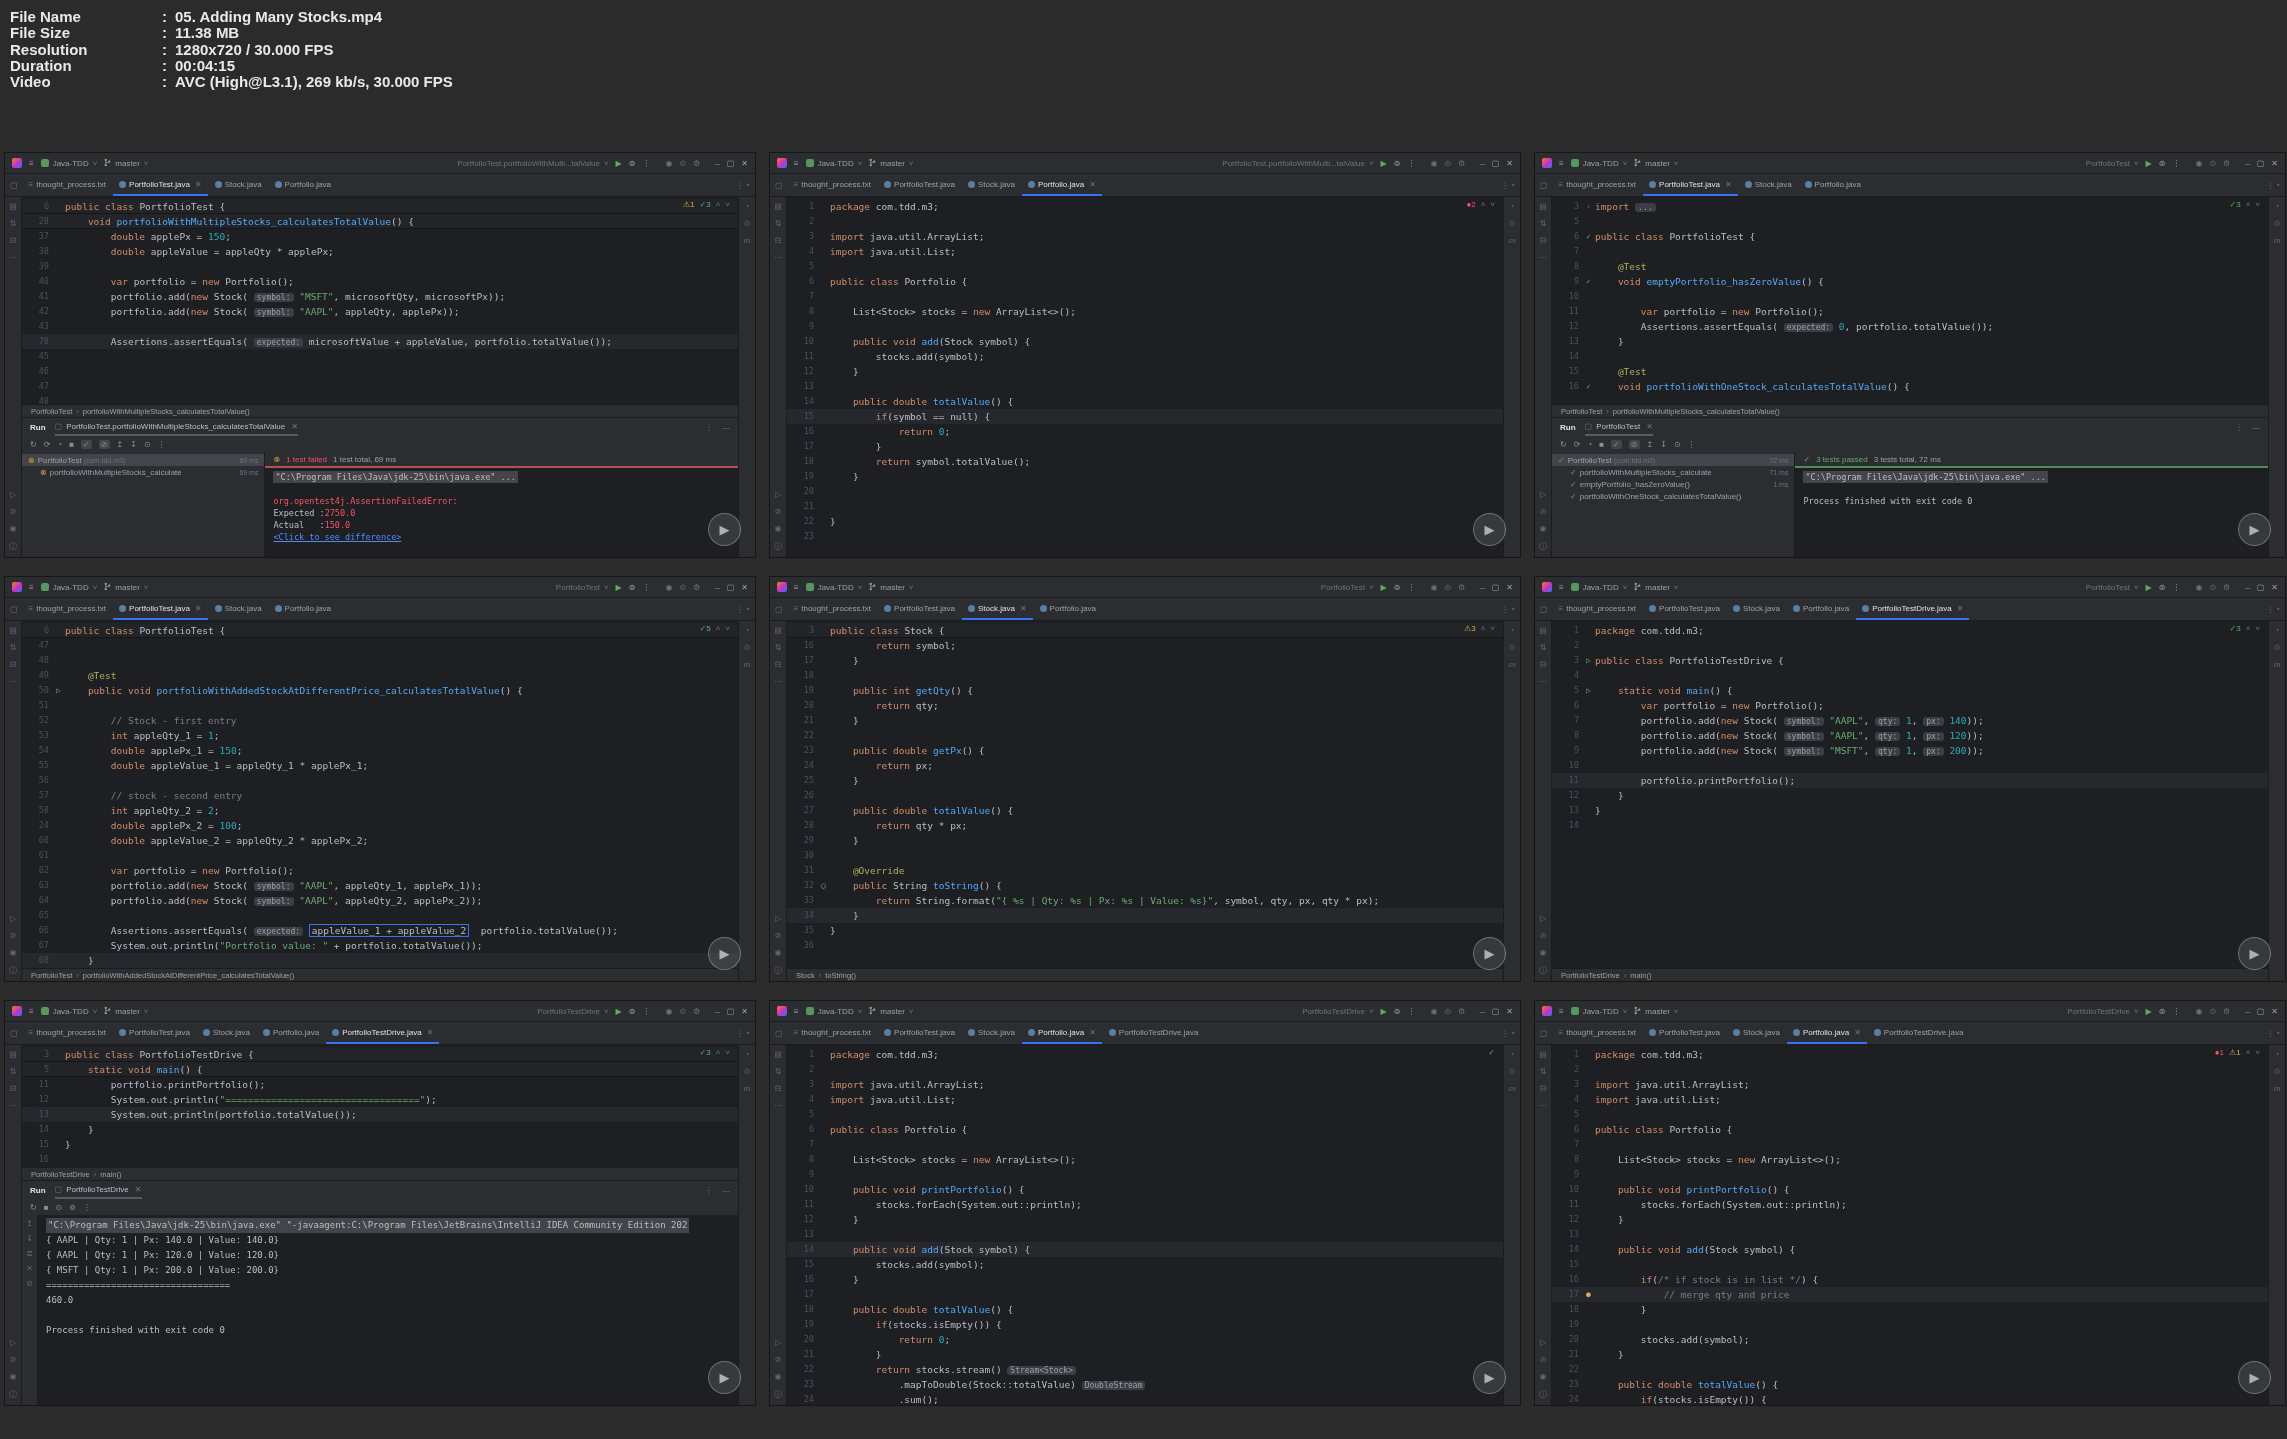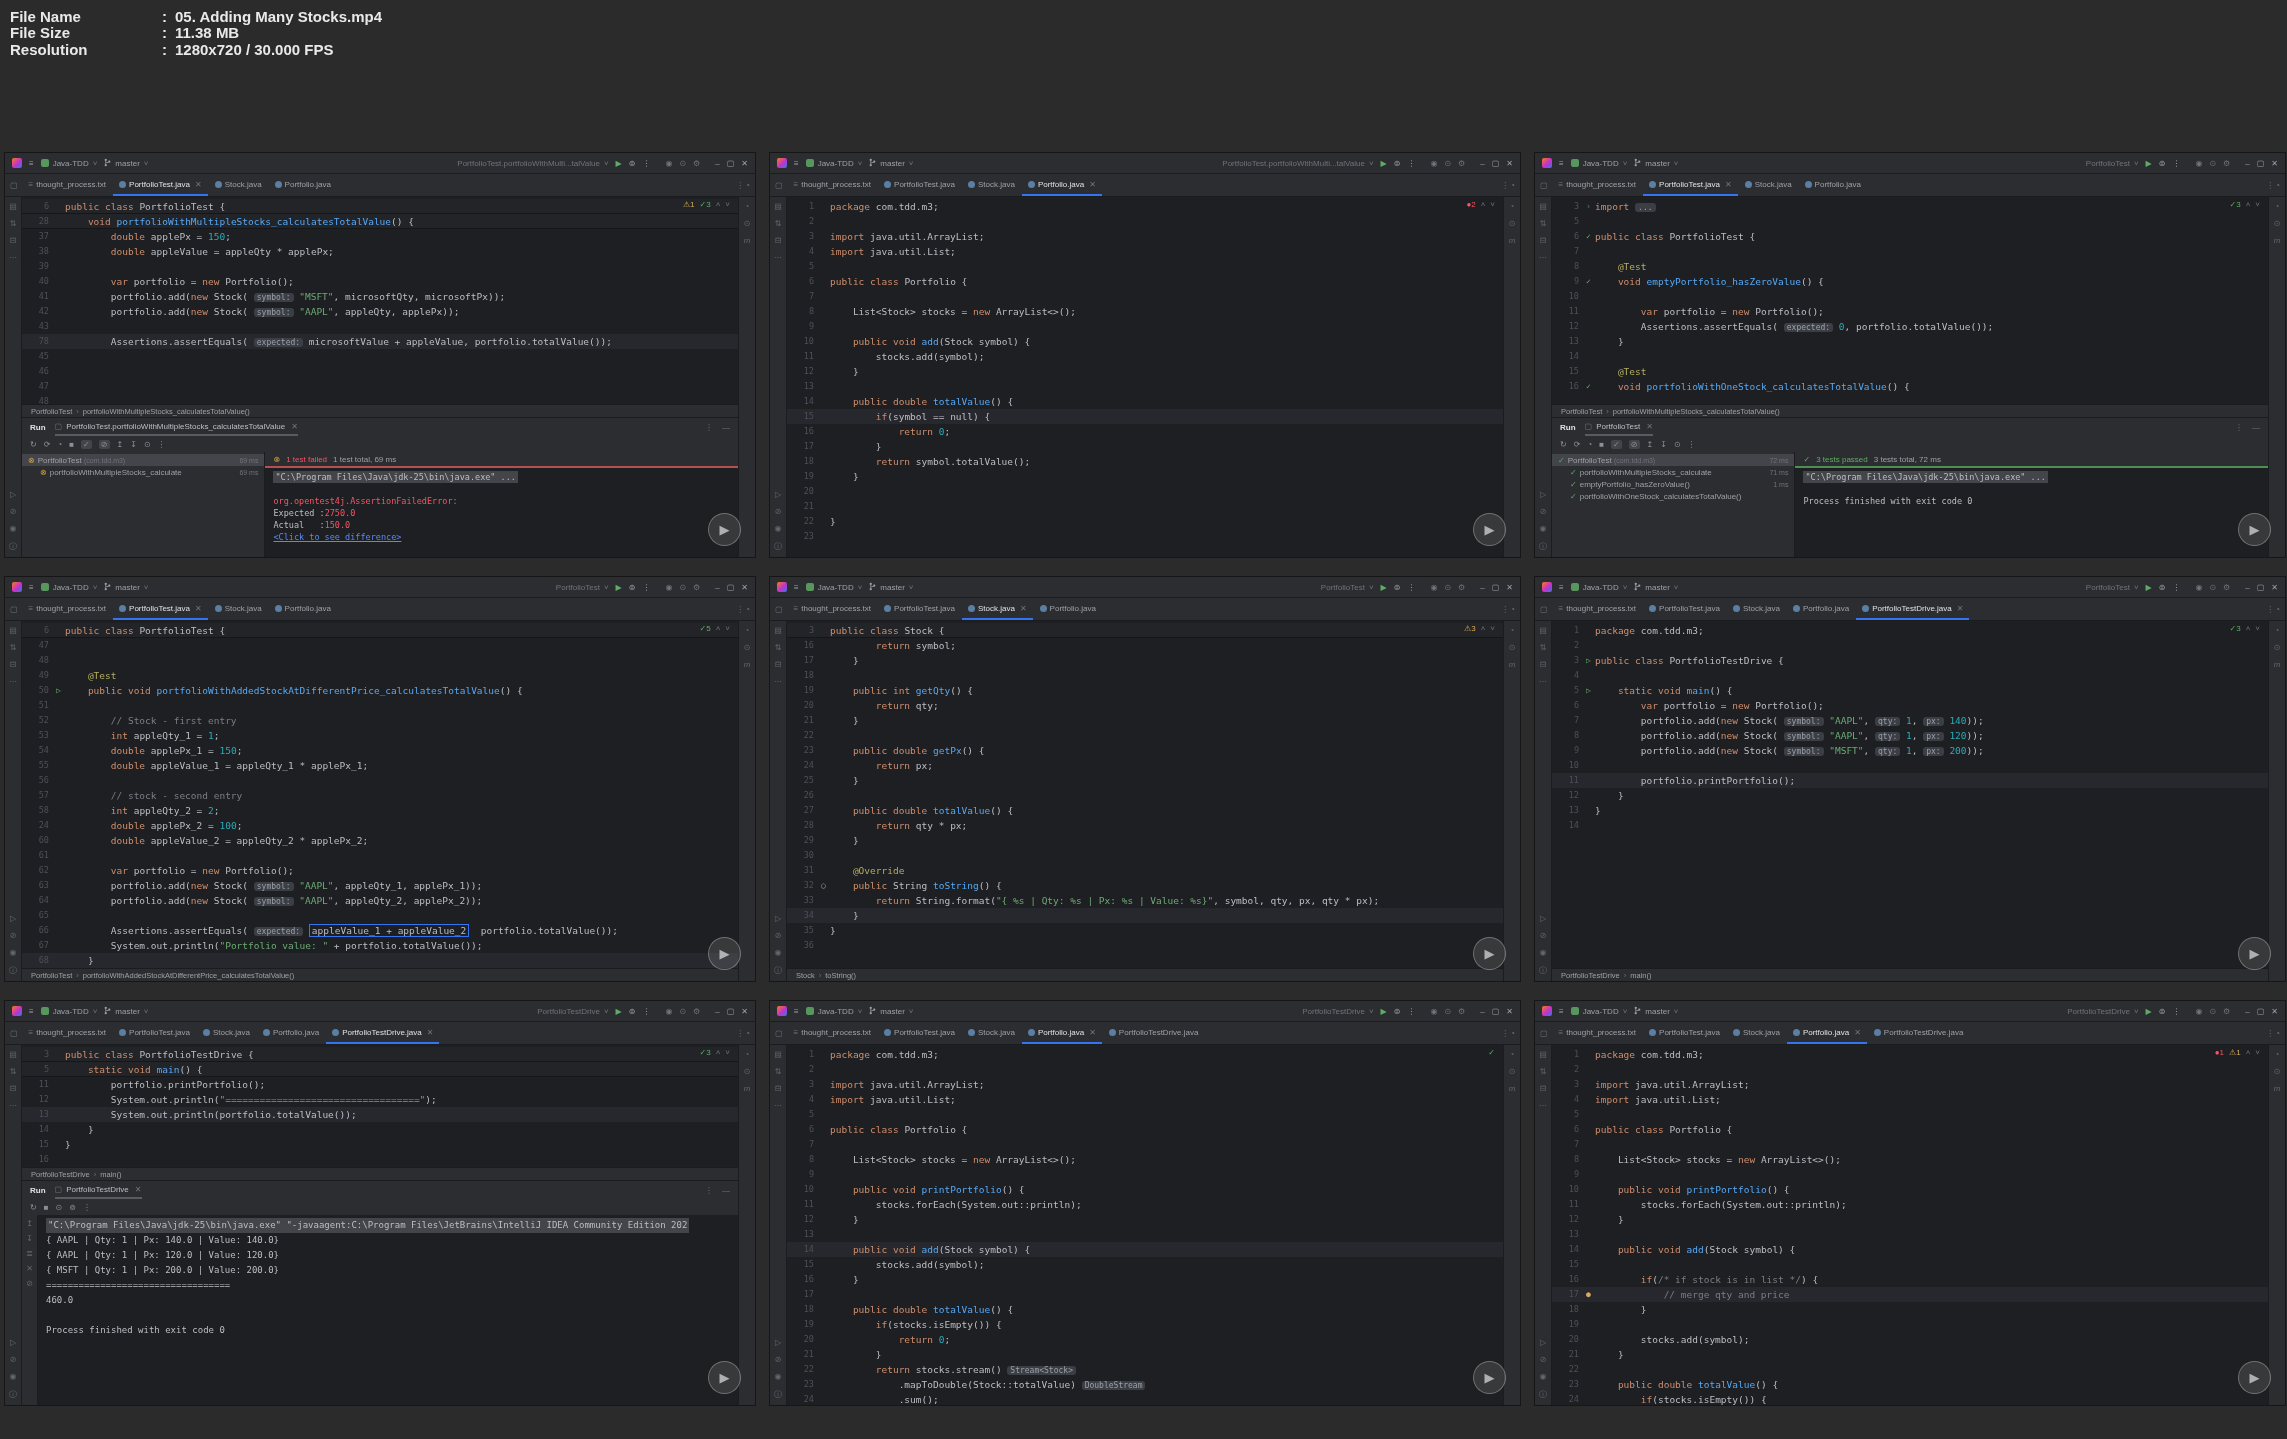--- a/index.html
+++ b/index.html
@@ -78,20 +78,22 @@
   
   .pov{position:absolute;right:14px;bottom:11px;width:33px;height:33px;border-radius:50%;background:rgba(190,190,190,.16);border:1px solid rgba(255,255,255,.28);display:flex;align-items:center;justify-content:center;color:rgba(255,255,255,.6);font-size:13px;z-index:5}
 </style>
 </head>
 <body>
 
 <div class="meta">
   <div class="mrow"><span class="lbl">File Name</span>:<span class="val">05. Adding Many Stocks.mp4</span></div>
   <div class="mrow"><span class="lbl">File Size</span>:<span class="val">11.38 MB</span></div>
   <div class="mrow"><span class="lbl">Resolution</span>:<span class="val">1280x720 / 30.000 FPS</span></div>
+  <div class="mrow"><span class="lbl">Duration</span>:<span class="val">00:04:15</span></div>
+  <div class="mrow"><span class="lbl">Video</span>:<span class="val">AVC (High@L3.1), 269 kb/s, 30.000 FPS</span></div>
 </div>
 
 <div class="grid" id="grid">
     <section class="thumb">
       <div class="tb">
         <span class="logo"></span>
         <span class="ticon">≡</span>
         <span class="pchip">
           <span class="pico"></span>
           <span>Java-TDD</span>

